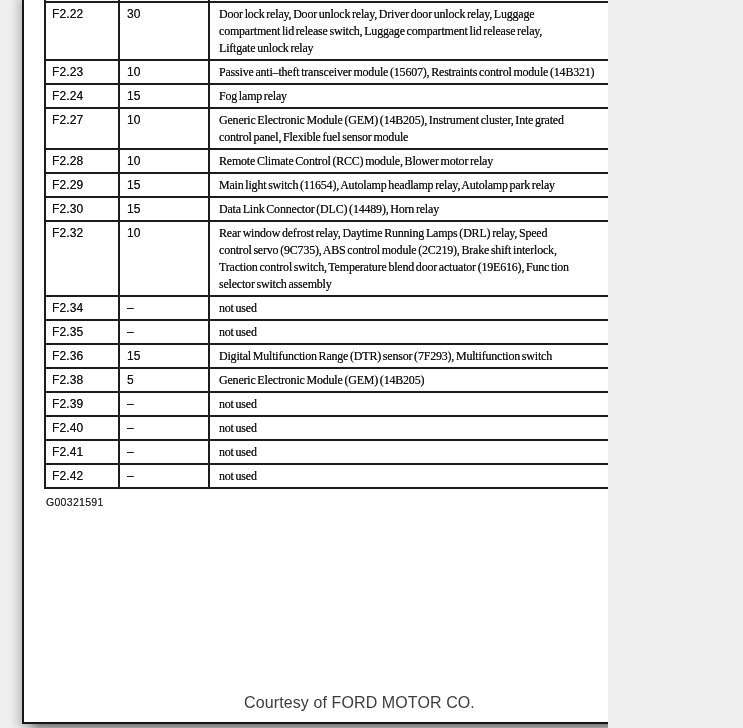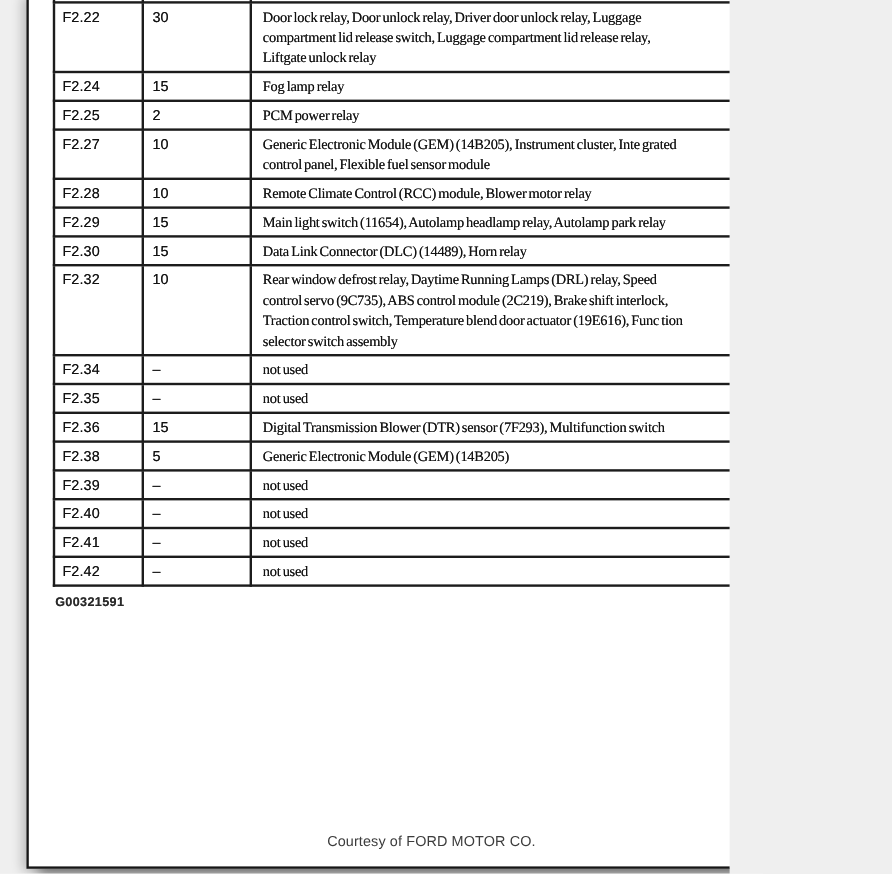--- a/index.html
+++ b/index.html
@@ -61,29 +61,28 @@
     word-spacing: -1px;
     font-family: Liberation Serif, serif;
   }
   .graphic-code {
     margin-top: 7px;
     margin-left: 22px;
     font-size: 10.5px;
     letter-spacing: 0.3px;
     color: #2a2a2a;
     text-shadow: 0 0 0.4px rgba(20,20,20,0.7);
-    font-weight: bold;
   }
   .courtesy {
     position: absolute;
     left: 0;
     right: 0;
     top: 702px;
     text-align: center;
-    font-size: 12px;
+    font-size: 16px;
     color: #3c3c3c;
     letter-spacing: 0.1px;
   }
 </style>
 </head>
 <body>
 
 <div class="stage">
   <div class="page">
 
@@ -101,28 +100,28 @@
         </tr>
 
       <tr>
             <td class="td-fuse">F2.22</td>
             <td class="td-amps">30</td>
             <td class="td-desc">Door lock relay, Door unlock relay, Driver door unlock relay, Luggage
 compartment lid release switch, Luggage compartment lid release relay,
 Liftgate unlock relay</td>
           </tr>
           <tr>
+            <td class="td-fuse">F2.23</td>
+            <td class="td-amps">10</td>
+            <td class="td-desc">Passive anti–theft transceiver module (15607), Restraints control module (14B321)</td>
+          </tr>
+          <tr>
             <td class="td-fuse">F2.24</td>
             <td class="td-amps">15</td>
             <td class="td-desc">Fog lamp relay</td>
-          </tr>
-          <tr>
-            <td class="td-fuse">F2.25</td>
-            <td class="td-amps">2</td>
-            <td class="td-desc">PCM power relay</td>
           </tr>
           <tr>
             <td class="td-fuse">F2.27</td>
             <td class="td-amps">10</td>
             <td class="td-desc">Generic Electronic Module (GEM) (14B205), Instrument cluster, Inte grated
 control panel, Flexible fuel sensor module</td>
           </tr>
           <tr>
             <td class="td-fuse">F2.28</td>
             <td class="td-amps">10</td>
@@ -152,21 +151,21 @@
             <td class="td-desc">not used</td>
           </tr>
           <tr>
             <td class="td-fuse">F2.35</td>
             <td class="td-amps">–</td>
             <td class="td-desc">not used</td>
           </tr>
           <tr>
             <td class="td-fuse">F2.36</td>
             <td class="td-amps">15</td>
-            <td class="td-desc">Digital Transmission Blower (DTR) sensor (7F293), Multifunction switch</td>
+            <td class="td-desc">Digital Multifunction Range (DTR) sensor (7F293), Multifunction switch</td>
           </tr>
           <tr>
             <td class="td-fuse">F2.38</td>
             <td class="td-amps">5</td>
             <td class="td-desc">Generic Electronic Module (GEM) (14B205)</td>
           </tr>
           <tr>
             <td class="td-fuse">F2.39</td>
             <td class="td-amps">–</td>
             <td class="td-desc">not used</td>

